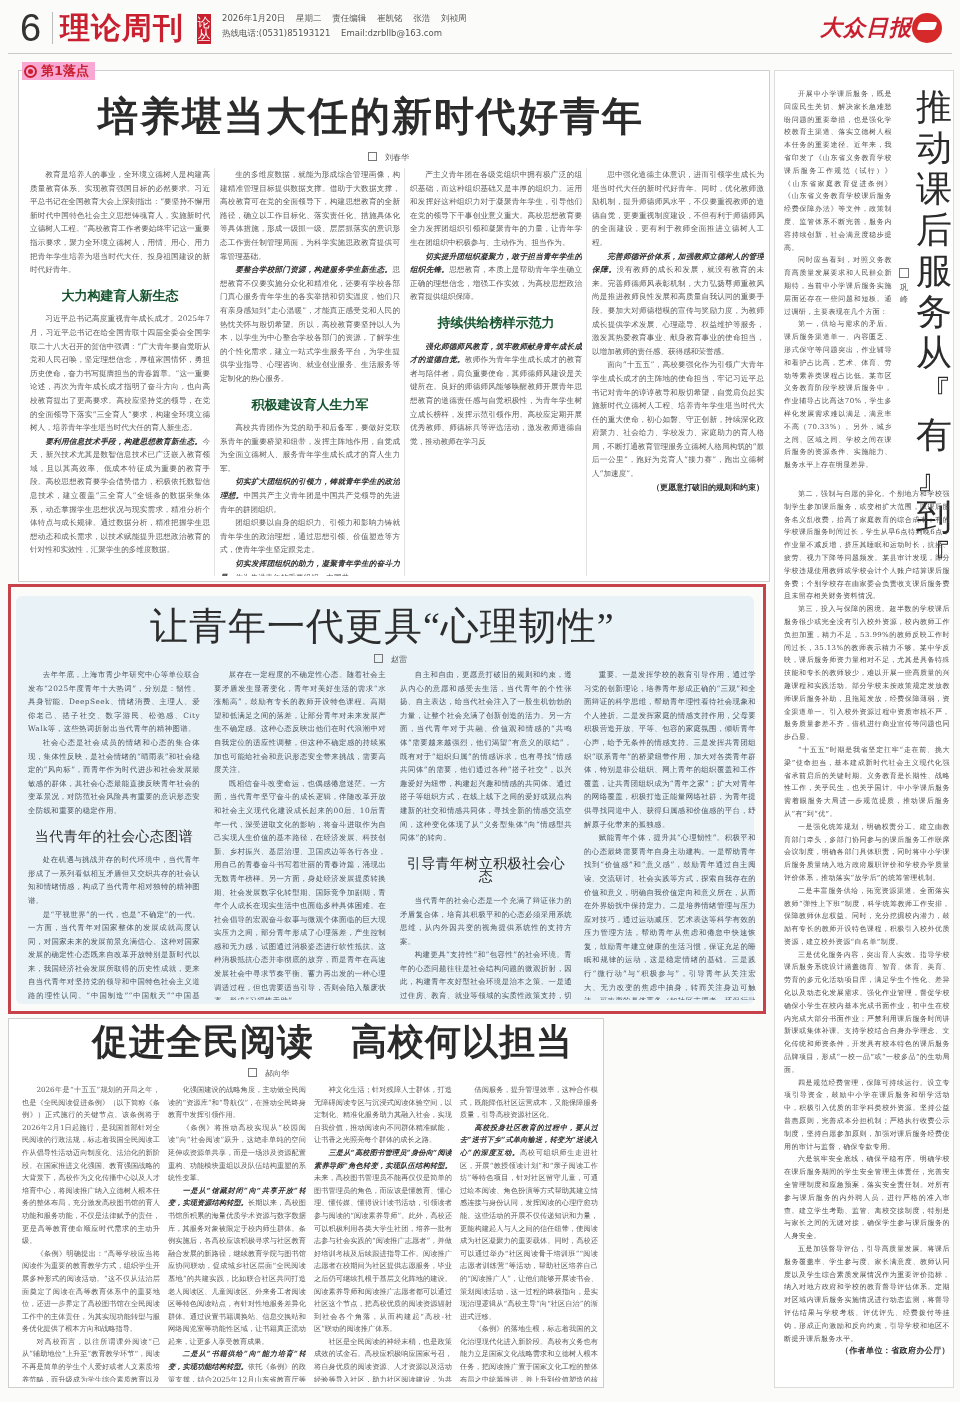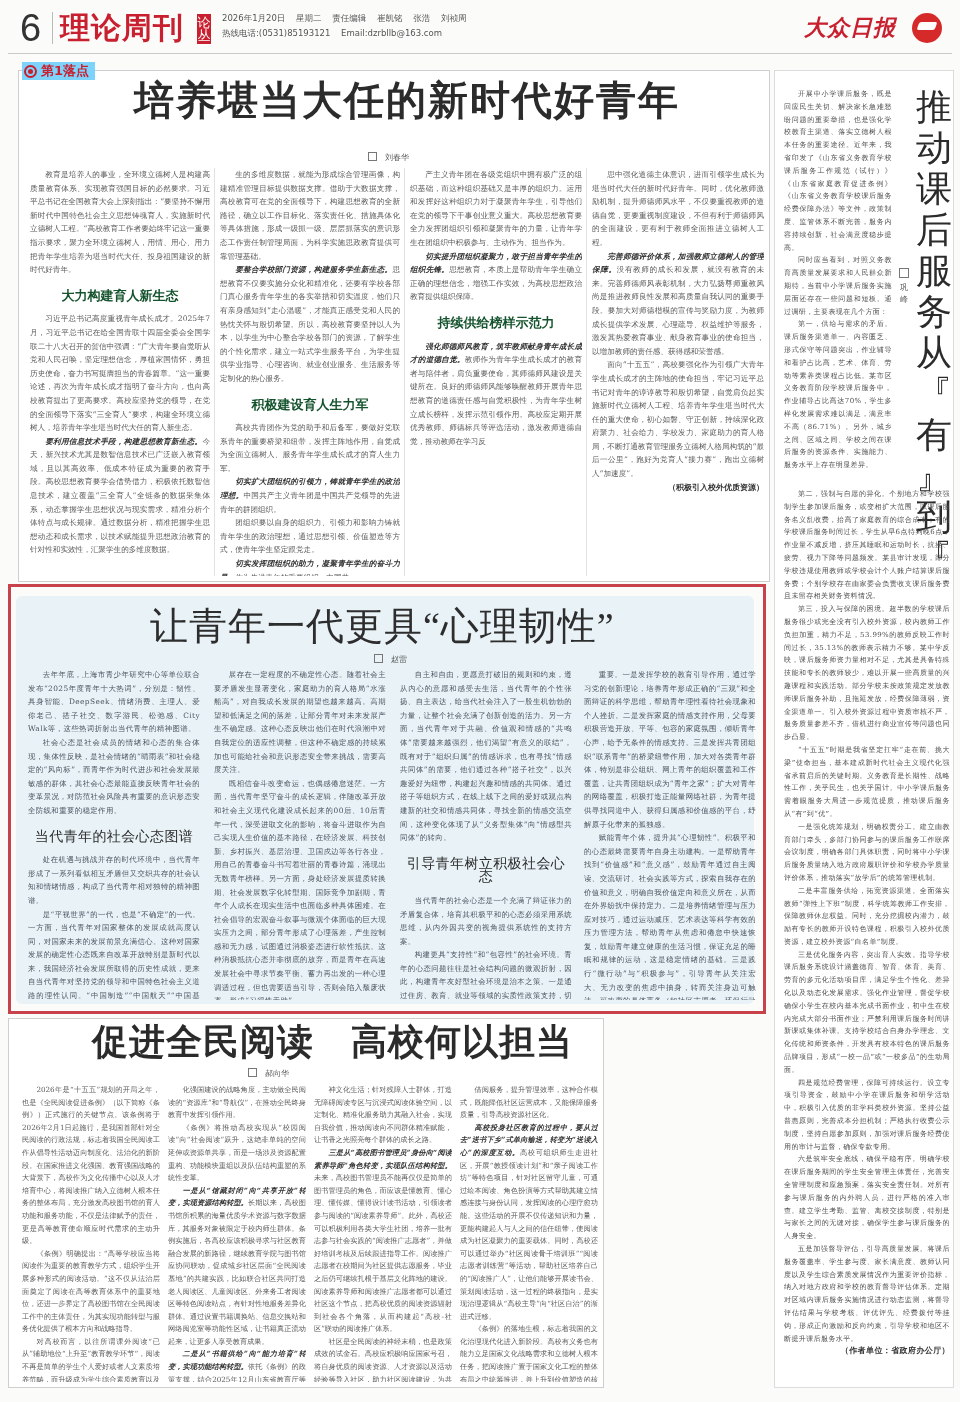--- a/index.html
+++ b/index.html
@@ -7,29 +7,29 @@
   body { position: relative; font-family: "DejaVu Serif", serif; color: #444; }
 
   
   .masthead { position: absolute; left: 0; top: 0; width: 960px; height: 54px; }
   .page-no { position: absolute; left: 20px; top: 8px; font-family: "Liberation Sans", sans-serif; font-size: 38px; color: #333; font-weight: 300; line-height: 40px; }
   .mast-sep { position: absolute; left: 52px; top: 12px; width: 1px; height: 32px; background: #bbb; }
   .section-name { position: absolute; left: 60px; top: 10px; font-family: "DejaVu Sans", sans-serif; font-size: 30px; font-weight: bold; color: #c8202f; letter-spacing: 1px; line-height: 36px; }
   .section-stamp { position: absolute; left: 197px; top: 14px; width: 14px; height: 30px; background: #c8202f; color: #fff; font-size: 13px; line-height: 13px; text-align: center; font-family: "DejaVu Sans", sans-serif; padding-top: 2px; }
   .issue-info { position: absolute; left: 222px; top: 11px; font-family: "DejaVu Sans", sans-serif; font-size: 8.5px; color: #555; line-height: 15px; }
   .issue-info span { margin-right: 8px; }
-  .logo { position: absolute; right: 18px; top: 8px; height: 40px; display: flex; align-items: center; gap: 16px; }
+  .logo { position: absolute; right: 18px; top: 8px; height: 40px; display: flex; align-items: center; gap: 0; }
   .logo-text { font-family: "DejaVu Serif", serif; font-style: italic; font-weight: bold; font-size: 22px; color: #c8202f; letter-spacing: 1px; }
   .logo-emblem { width: 30px; height: 30px; border-radius: 50%; background: #d62a2a; position: relative; }
   .logo-emblem::after { content: ""; position: absolute; left: 6px; top: 9px; width: 18px; height: 8px; background: #fff; transform: skewX(-20deg); border-radius: 2px; }
   .mast-rule { position: absolute; left: 8px; top: 53px; width: 944px; height: 1px; background: #c9c9c9; }
 
   
   .box { position: absolute; border: 1px solid #cfcfcf; background: #fff; }
-  .tag { position: absolute; left: 22px; top: 62px; display: flex; align-items: center; gap: 4px; background: #7dd3fc; padding: 0 6px 0 2px; font-family: "DejaVu Sans", sans-serif; font-weight: bold; font-size: 13px; color: #c8202f; }
+  .tag { position: absolute; left: 22px; top: 62px; display: flex; align-items: center; gap: 4px; background: #f9a8d4; padding: 0 6px 0 2px; font-family: "DejaVu Sans", sans-serif; font-weight: bold; font-size: 13px; color: #c8202f; }
   .tag-icon { width: 13px; height: 13px; border: 2px solid #c8202f; border-radius: 50%; position: relative; }
   .tag-icon::after { content: ""; position: absolute; left: 2px; top: 2px; width: 5px; height: 5px; border-radius: 50%; background: #c8202f; }
   .headline { position: absolute; font-family: "DejaVu Sans", sans-serif; font-weight: bold; color: #2b2b2b; white-space: nowrap; letter-spacing: 2px; }
   .headline.serif { font-family: Liberation Serif, serif; font-weight: normal; color: #2d2d2d; }
   .byline { position: absolute; font-family: "DejaVu Sans", sans-serif; font-size: 8px; color: #555; white-space: nowrap; }
   .byline::before { content: ""; display: inline-block; width: 7px; height: 7px; border: 1px solid #777; margin-right: 8px; vertical-align: -1px; }
   .col { position: absolute; font-size: 7.6px; line-height: 13.6px; color: #5a5a5a; text-align: justify; overflow: hidden; }
   .col p { text-indent: 2em; }
   .col p b { color: #333; font-style: italic; }
   .col h3 { font-family: "DejaVu Sans", sans-serif; font-size: 13px; color: #14532d; text-align: center; margin: 12px 0 10px; text-indent: 0; }
@@ -77,21 +77,21 @@
   </div>
   <div class="mast-rule"></div>
 </header>
 
 <section>
   <div class="box" style="left:18px; top:70px; width:752px; height:512px;"></div>
   <div class="tag">
     <span class="tag-icon"></span>
     <span>第1落点</span>
   </div>
-  <h1 class="headline" style="left:98px; top:76px; font-size:40px; line-height:48px;margin-left:36px;">培养堪当大任的新时代好青年</h1>
+  <h1 class="headline" style="left:98px; top:92px; font-size:40px; line-height:48px;">培养堪当大任的新时代好青年</h1>
   <div class="byline" style="left:368px; top:152px;">刘春华</div>
 
   <div class="col" style="left:30px; top:168px; width:180px; height:408px;">
     <p>教育是培养人的事业，全环境立德树人是构建高质量教育体系、实现教育强国目标的必然要求。习近平总书记在全国教育大会上深刻指出：“要坚持不懈用新时代中国特色社会主义思想铸魂育人，实施新时代立德树人工程。”高校教育工作者要始终牢记这一重要指示要求，聚力全环境立德树人，用情、用心、用力把青年学生培养为堪当时代大任、投身祖国建设的新时代好青年。</p>
     <h3>大力构建育人新生态</h3>
     <p>习近平总书记高度重视青年成长成才。2025年7月，习近平总书记在给全国青联十四届全委会全国学联二十八大召开的贺信中强调：“广大青年要自觉听从党和人民召唤，坚定理想信念，厚植家国情怀，勇担历史使命，奋力书写挺膺担当的青春篇章。”这一重要论述，再次为青年成长成才指明了奋斗方向，也向高校教育提出了更高要求。高校应坚持党的领导，在党的全面领导下落实“三全育人”要求，构建全环境立德树人，培养青年学生堪当时代大任的育人新生态。</p>
     <p><b>要利用信息技术手段，构建思想教育新生态。</b><span>今天，新兴技术尤其是数智信息技术已广泛嵌入教育领域，且以其高效率、低成本特征成为重要的教育手段。高校思想教育要学会借势借力，积极依托数智信息技术，建立覆盖“三全育人”全链条的数据采集体系，动态掌握学生思想状况与现实需求，精准分析个体特点与成长规律。通过数据分析，精准把握学生思想动态和成长需求，以技术赋能提升思想政治教育的针对性和实效性，汇聚学生的多维度数据。</span></p>
   </div>
   <div class="col-rule" style="left:214px; top:168px; height:408px;"></div>
 
@@ -111,39 +111,39 @@
     <p><b>切实提升团组织凝聚力，敢于担当青年学生的组织先锋。</b><span>思想教育，本质上是帮助青年学生确立正确的理想信念，增强工作实效，为高校思想政治教育提供组织保障。</span></p>
     <h3>持续供给榜样示范力</h3>
     <p><b>强化师德师风教育，筑牢教师献身青年成长成才的道德自觉。</b><span>教师作为青年学生成长成才的教育者与陪伴者，肩负重要使命，其师德师风建设是关键所在。良好的师德师风能够唤醒教师开展青年思想教育的道德责任感与自觉积极性，为青年学生树立成长榜样，发挥示范引领作用。高校应定期开展优秀教师、师德标兵等评选活动，激发教师道德自觉，推动教师在学习反</span></p>
   </div>
   <div class="col-rule" style="left:586px; top:168px; height:408px;"></div>
 
   <div class="col" style="left:592px; top:168px; width:172px; height:408px;">
     <p>思中强化道德主体意识，进而引领学生成长为堪当时代大任的新时代好青年。同时，优化教师激励机制，提升师德师风水平，不仅要重视教师的道德自觉，更要重视制度建设，不但有利于师德师风的全面建设，更有利于教师全面推进立德树人工程。</p>
     <p><b>完善师德评价体系，加强教师立德树人的管理保障。</b><span>没有教师的成长和发展，就没有教育的未来。完善师德师风表彰机制，大力弘扬尊师重教风尚是推进教师良性发展和高质量自我认同的重要手段。要加大对师德楷模的宣传与奖励力度，为教师成长提供学术发展、心理疏导、权益维护等服务，激发其热爱教育事业、献身教育事业的使命担当，以增加教师的责任感、获得感和荣誉感。</span></p>
     <p>面向“十五五”，高校要强化作为引领广大青年学生成长成才的主阵地的使命担当，牢记习近平总书记对青年的谆谆教导和殷切希望，自觉肩负起实施新时代立德树人工程、培养青年学生堪当时代大任的重大使命，初心如磐、守正创新，持续深化政府聚力、社会给力、学校发力、家庭助力的育人格局，不断打通教育管理服务立德树人格局构筑的“最后一公里”，跑好为党育人“接力赛”，跑出立德树人“加速度”。</p>
-    <p class="sig">（积极引入校外优质资源）</p>
+    <p class="sig">（更愿意打破旧的规则和约束）</p>
   </div>
 </section>
 
 <section class="feature">
   <div class="feature-frame"></div>
   <div class="feature-inner"></div>
   <h1 class="headline serif" style="left:150px; top:603px; font-size:38px; line-height:46px; letter-spacing:1px;">让青年一代更具“心理韧性”</h1>
   <div class="byline" style="left:374px; top:654px;">赵雷</div>
 
   <div class="col dense" style="left:28px; top:668px; width:172px; height:332px;">
     <p>去年年底，上海市青少年研究中心等单位联合发布“2025年度青年十大热词”，分别是：韧性、具身智能、DeepSeek、情绪消费、主理人、爱你老己、搭子社交、数字游民、松弛感、City Walk等，这些热词折射出当代青年的精神图谱。</p>
     <p>社会心态是社会成员的情绪和心态的集合体现，集体性反映，是社会情绪的“晴雨表”和社会稳定的“风向标”，而青年作为时代进步和社会发展最敏感的群体，其社会心态最能直接反映青年社会的变革景况，对防范社会风险具有重要的意识形态安全防线和重要的稳定作用。</p>
     <h3>当代青年的社会心态图谱</h3>
     <p>处在机遇与挑战并存的时代环境中，当代青年形成了一系列看似相互矛盾但又交织共存的社会认知和情绪情感，构成了当代青年相对独特的精神图谱。</p>
     <p>是“平视世界”的一代，也是“不确定”的一代。一方面，当代青年对国家整体的发展成就高度认同，对国家未来的发展前景充满信心。这种对国家发展的确定性心态既来自改革开放特别是新时代以来，我国经济社会发展所取得的历史性成就，更来自当代青年对坚持党的领导和中国特色社会主义道路的理性认同。“中国制造”“中国航天”“中国基建”等一系列经济社会发展的响亮名片，让当代青年对国家的发展充满了国家自豪感，成长为“平视世界”的一代。另一方面，国内外环境深刻变化，对青年成长发展造成冲击，也让部分当代青年对自我的未来发</p>
   </div>
   <div class="col dense" style="left:214px; top:668px; width:172px; height:332px;">
-    <p>展存在一定程度的不确定性心态。随着社会主要矛盾发生显著变化，家庭助力的育人格局“水涨船高”，对自我成长发展的期望也越来越高。高期望和低满足之间的落差，让部分青年对未来发展产生不确定感。这种心态反映出他们在时代浪潮中对自我定位的适应性调整，但这种不确定感的持续累加也可能给社会和意识形态安全带来挑战，需要高度关注。</p>
+    <p>展存在一定程度的不确定性心态。随着社会主要矛盾发生显著变化，青年对美好生活的需求“水涨船高”，鼓励有专长的教师开设特色课程。高期望和低满足之间的落差，让部分青年对未来发展产生不确定感。这种心态反映出他们在时代浪潮中对自我定位的适应性调整，但这种不确定感的持续累加也可能给社会和意识形态安全带来挑战，需要高度关注。</p>
     <p>既相信奋斗改变命运，也偶感倦怠迷茫。一方面，当代青年坚守奋斗的成长逻辑，伴随改革开放和社会主义现代化建设成长起来的00后、10后青年一代，深受进取文化的影响，将奋斗进取作为自己实现人生价值的基本路径，在经济发展、科技创新、乡村振兴、基层治理、卫国戍边等各行各业，用自己的青春奋斗书写着壮丽的青春诗篇，涌现出无数青年榜样。另一方面，身处经济发展提质转换期、社会发展数字化转型期、国际竞争加剧期，青年个人成长在现实生活中也面临多种具体困难。在社会倡导的宏观奋斗叙事与微观个体面临的巨大现实压力之间，部分青年形成了心理落差，产生控制感和无力感，试图通过消极姿态进行软性抵抗。这种消极抵抗心态并非彻底的放弃，而是青年在高速发展社会中寻求节奏平衡、蓄力再出发的一种心理调适过程，但也需要适当引导，否则会陷入颓废状态，形成“习得性无助”。</p>
 
   </div>
   <div class="col dense" style="left:400px; top:668px; width:172px; height:332px;">
     <p>自主和自由，更愿意打破旧的规则和约束，遵从内心的意愿和感受去生活，当代青年的个性张扬、自主表达，给当代社会注入了一股生机勃勃的力量，让整个社会充满了创新创造的活力。另一方面，当代青年对于共融、价值观和情感的“共鸣体”需要越来越强烈，他们渴望“有意义的联结”，既有对于“组织归属”的情感诉求，也有寻找“情感共同体”的需要，他们通过各种“搭子社交”，以兴趣爱好为纽带，构建起兴趣和情感的共同体。通过搭子等组织方式，在线上线下之间的爱好或观点构建新的社交和情感共同体，寻找全新的情感交流空间，这种变化体现了从“义务型集体”向“情感型共同体”的转向。</p>
     <h3>引导青年树立积极社会心态</h3>
     <p>当代青年的社会心态是一个充满了辩证张力的矛盾复合体，培育其积极平和的心态必须采用系统思维，从内外因共变的视角提供系统性的支持方案。</p>
     <p>构建更具“支持性”和“包容性”的社会环境。青年的心态问题往往是社会结构问题的微观折射，因此，构建青年友好型社会环境是治本之策。一是通过住房、教育、就业等领域的实质性政策支持，切实降低青年的生活成本和对未来的不确定性。二是完善法治治理，纠治侵害青年劳动就业、休息休假等权利的违法行为。三是要倡导多元化成功评价体系，通过选树各领域青年榜样，鼓励多元化发展路径，缓解“单一标准”带来的焦虑。</p>
 
   </div>
@@ -197,21 +197,21 @@
     <span>有</span>
     <span>』</span>
     <span>到</span>
     <span>『</span>
   </div>
   <div class="vbyline">巩峰</div>
 
   <div class="col dense" style="left:784px; top:88px; width:108px; height:400px; font-size:7px; line-height:12.8px;">
     <p>开展中小学课后服务，既是回应民生关切、解决家长急难愁盼问题的重要举措，也是强化学校教育主渠道、落实立德树人根本任务的重要途径。近年来，我省印发了《山东省义务教育学校课后服务工作规范（试行）》《山东省家庭教育促进条例》《山东省义务教育学校课后服务经费保障办法》等文件，政策制度、监管体系不断完善，服务内容持续创新，社会满意度稳步提高。</p>
     <p>同时应当看到，对照义务教育高质量发展要求和人民群众新期待，当前中小学课后服务实施层面还存在一些问题和短板。通过调研，主要表现在几个方面：</p>
-    <p>第一，供给与需求的矛盾。课后服务渠道单一、内容匮乏、形式保守等问题突出，作业辅导和看护占比高，艺术、体育、劳动等素养类课程占比低。某市区义务教育阶段学校课后服务中，作业辅导占比高达70%，学生多样化发展需求难以满足，满意率不高（86.71%）。另外，城乡之间、区域之间、学校之间在课后服务的资源条件、实施能力、服务水平上存在明显差异。</p>
+    <p>第一，供给与需求的矛盾。课后服务渠道单一、内容匮乏、形式保守等问题突出，作业辅导和看护占比高，艺术、体育、劳动等素养类课程占比低。某市区义务教育阶段学校课后服务中，作业辅导占比高达70%，学生多样化发展需求难以满足，满意率不高（70.33%）。另外，城乡之间、区域之间、学校之间在课后服务的资源条件、实施能力、服务水平上存在明显差异。</p>
   </div>
   <div class="col dense" style="left:784px; top:488px; width:166px; height:892px; font-size:7px; line-height:12.8px;">
     <p>第二，强制与自愿的异化。个别地方和学校强制学生参加课后服务，或变相扩大范围，以课后服务名义乱收费，抬高了家庭教育的综合成本；有的学校课后服务时间过长，学生从早6点待到晚6点，作业量不减反增，挤压其睡眠和运动时长，抗挫、疲劳、视力下降等问题频发。某县审计发现，部分学校违规使用教师或学校会计个人账户结算课后服务费；个别学校存在由家委会负责收支课后服务费且未留存相关财务资料情况。</p>
     <p>第三，投入与保障的困境。超半数的学校课后服务很少或完全没有引入校外资源，校内教师工作负担加重，精力不足，53.99%的教师反映工作时间过长，35.13%的教师表示精力不够。某中学反映，课后服务师资力量相对不足，尤其是具备特殊技能和专长的教师较少，难以开展一些高质量的兴趣课程和实践活动。部分学校未按政策规定发放教师课后服务补助，且拖延发放，经费保障薄弱，资金渠道单一。引入校外资源过程中资质审核不严，服务质量参差不齐，借机进行商业宣传等问题也同步凸显。</p>
     <p>“十五五”时期是我省坚定扛牢“走在前、挑大梁”使命担当，基本建成新时代社会主义现代化强省承前启后的关键时期。义务教育是长期性、战略性工作，关乎民生，也关乎国计。中小学课后服务需着眼服务大局进一步规范提质，推动课后服务从“有”到“优”。</p>
     <p>一是强化统筹规划，明确权责分工。建立由教育部门牵头，多部门协同参与的课后服务工作联席会议制度，明确各部门具体职责，同时将中小学课后服务质量纳入地方政府履职评价和学校办学质量评价体系，推动落实“放学后”的统筹管理机制。</p>
     <p>二是丰富服务供给，拓宽资源渠道。全面落实教师“弹性上下班”制度，科学统筹教师工作安排，保障教师休息权益。同时，充分挖掘校内潜力，鼓励有专长的教师开设特色课程，积极引入校外优质资源，建立校外资源“白名单”制度。</p>
     <p>三是优化服务内容，突出育人实效。指导学校课后服务系统设计涵盖德育、智育、体育、美育、劳育的多元化活动项目库，满足学生个性化、差异化以及动态化发展需求。强化作业管理，督促学校确保小学生在校内基本完成书面作业，初中生在校内完成大部分书面作业；严禁利用课后服务时间讲新课或集体补课。支持学校结合自身办学理念、文化传统和师资条件，开发具有校本特色的课后服务品牌项目，形成“一校一品”或“一校多品”的生动局面。</p>
     <p>四是规范经费管理，保障可持续运行。设立专项引导资金，鼓励中小学在课后服务和研学活动中，积极引入优质的非学科类校外资源。坚持公益普惠原则，完善成本分担机制；严格执行收费公示制度，坚持自愿参加原则，加强对课后服务经费使用的审计与监督，确保专款专用。</p>
     <p>六是筑牢安全底线，确保平稳有序。明确学校在课后服务期间的学生安全管理主体责任，完善安全管理制度和应急预案，落实安全责任制。对所有参与课后服务的内外聘人员，进行严格的准入审查。建立学生考勤、监管、离校交接制度，特别是与家长之间的无缝对接，确保学生参与课后服务的人身安全。</p>

